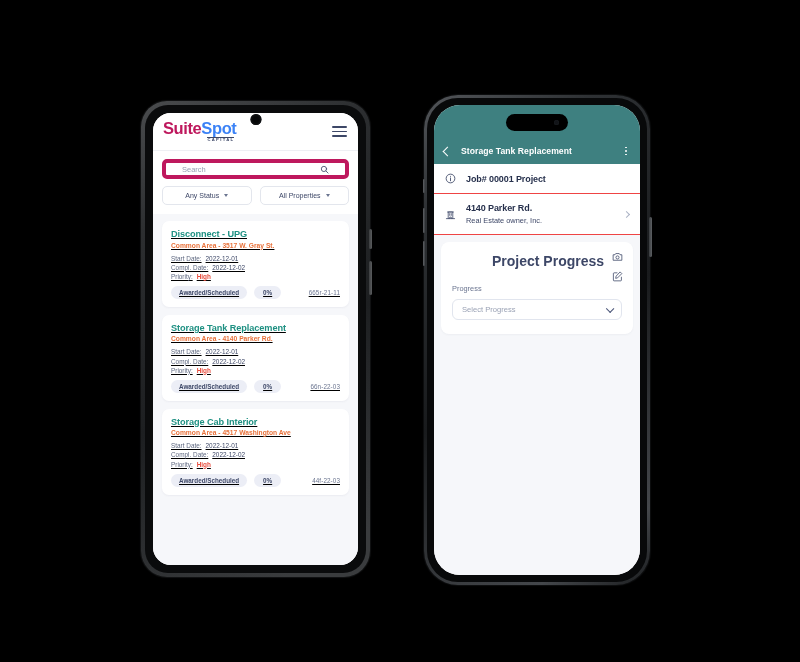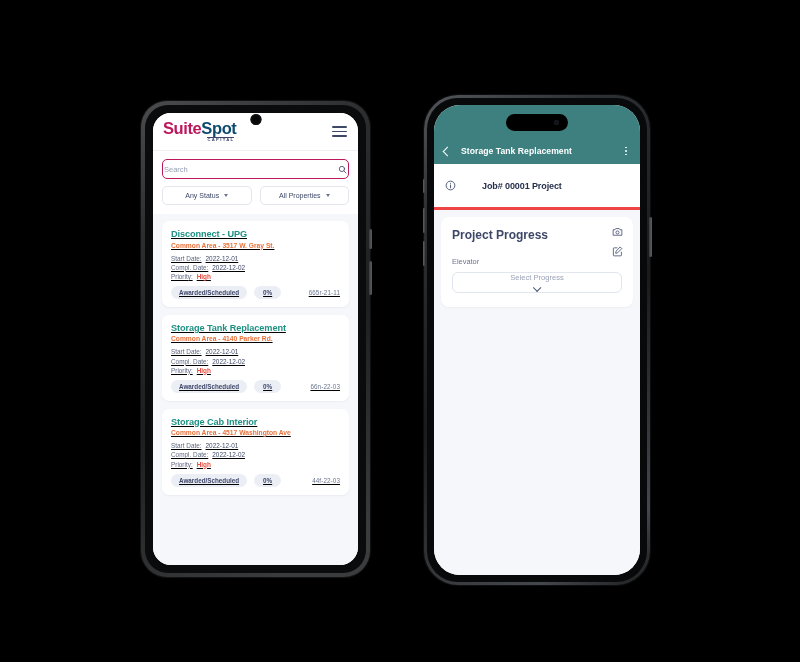--- a/index.html
+++ b/index.html
@@ -77,44 +77,44 @@
     padding: 0 11px 0 10px;
     border-bottom: 1px solid #eef0f4;
   }
   .logo-wrap { display: flex; flex-direction: column; line-height: 1; }
   .logo-main {
     font-size: 16.5px;
     font-weight: 700;
     letter-spacing: -0.4px;
   }
   .logo-suite { color: #be185d; }
-  .logo-spot  { color: #0c4a6e; }
+  .logo-spot  { color: #3b82f6; }
   .logo-sub {
     align-self: flex-end;
     margin-right: 2px;
     margin-top: 0px;
     font-size: 4.2px;
     letter-spacing: 1.3px;
     font-weight: 700;
     color: #3d4767;
     border-top: 0.6px solid #3d4767;
     padding-top: 0.6px;
   }
   .hamburger { width: 15px; display: flex; flex-direction: column; gap: 3px; cursor: pointer; }
   .hamburger i { display: block; height: 1.8px; background: #3d4767; border-radius: 1px; }
 
   
   .filter-zone { padding: 8px 9px 9px 9px; background: #ffffff; }
   .search-box {
     height: 20px;
-    border: 1px solid #be185d;
+    border: 4px solid #be185d;
     border-radius: 5px;
     display: flex;
     align-items: center;
-    padding: 0 1px;
+    padding: 0 16px;
     justify-content: space-between;
   }
   .search-box .ph { font-size: 7.5px; color: #98a0b3; }
   .search-ico { width: 9px; height: 9px; color: #3d4767; }
   .filter-row { display: flex; gap: 8px; margin-top: 7px; }
   .filter-btn {
     flex: 1;
     height: 19px;
     border: 1px solid #e3e6ed;
     border-radius: 5px;
@@ -279,23 +279,23 @@
     flex: 1;
     margin-left: 2px;
   }
   .kebab { display: flex; flex-direction: column; gap: 1.6px; cursor: pointer; padding: 2px; }
   .kebab i { width: 1.9px; height: 1.9px; border-radius: 50%; background: #ffffff; display: block; }
 
   .ios-row {
     background: #ffffff;
     display: flex;
     align-items: center;
-    gap: 26px;
-    padding: 16px 11px;
-    border-bottom: 3px solid #ef4444;
+    gap: 10px;
+    padding: 9px 11px;
+    border-bottom: 1px solid #ef4444;
   }
   .ios-row .ico { width: 11px; height: 11px; flex: 0 0 11px; color: #3d4767; }
   .row-title { font-size: 9px; font-weight: 700; color: #26304c; letter-spacing: -0.1px; }
   .row-sub   { font-size: 7.4px; color: #3d4767; margin-top: 3px; }
   .row-chevron {
     margin-left: auto;
     width: 5px; height: 5px;
     border-top: 1.3px solid #aab2c4;
     border-right: 1.3px solid #aab2c4;
     transform: rotate(45deg);
@@ -303,41 +303,41 @@
 
   .ios-body { background: #f6f7fa; height: 100%; padding: 7px 7px 0 7px; }
   .progress-card {
     background: #ffffff;
     border-radius: 8px;
     padding: 11px 11px 14px 11px;
     position: relative;
     box-shadow: 0 1px 2px rgba(60,70,100,0.05);
   }
   .pc-head {
-    font-size: 12px;
+    font-size: 14px;
     font-weight: 700;
     color: #3d4767;
+    margin-left: 40px;
   }
   .pc-label {
     font-size: 7.4px;
     color: #6b7590;
     margin-top: 15px;
   }
   .pc-select {
     margin-top: 6px;
     height: 21px;
     border: 1px solid #e1e5ee;
     border-radius: 6px;
     display: flex;
     align-items: center;
     justify-content: space-between;
     padding: 0 9px;
     cursor: pointer;
     background: #fff;
-    flex-direction: column;
   }
   .pc-select .val { font-size: 7.6px; color: #9aa2b5; }
   .sel-chev {
     width: 5.5px; height: 5.5px;
     border-left: 1.4px solid #4a5578;
     border-bottom: 1.4px solid #4a5578;
     transform: rotate(-45deg);
     margin-bottom: 2px;
   }
   .pc-actions {
@@ -504,39 +504,56 @@
           <span class="ico">
             <svg viewBox="0 0 24 24" fill="none" stroke="currentColor" stroke-width="1.9">
               <circle cx="12" cy="12" r="9.5"></circle>
               <line x1="12" y1="10.8" x2="12" y2="17" stroke-linecap="round"></line>
               <circle cx="12" cy="7.3" r="1.1" fill="currentColor" stroke="none"></circle>
             </svg>
           </span>
           <span class="row-title">Job# 00001 Project</span>
         </div>
 
+        <div class="ios-row">
+          <span class="ico">
+            <svg viewBox="0 0 24 24" fill="none" stroke="currentColor" stroke-width="1.7" stroke-linecap="round" stroke-linejoin="round">
+              <path d="M3 21h18"></path>
+              <path d="M7 21V6.5h10V21"></path>
+              <path d="M5.5 6.5h13"></path>
+              <line x1="10.3" y1="10" x2="10.3" y2="14"></line>
+              <line x1="13.7" y1="10" x2="13.7" y2="14"></line>
+              <path d="M10.3 21v-3.4h3.4V21"></path>
+            </svg>
+          </span>
+          <span>
+            <span class="row-title" style="display:block">4140 Parker Rd.</span>
+            <span class="row-sub" style="display:block">Real Estate owner, Inc.</span>
+          </span>
+          <span class="row-chevron"></span>
+        </div>
 
         <div class="ios-body">
           <div class="progress-card">
             <div class="pc-head">Project Progress</div>
             <div class="pc-actions">
               <span class="act">
                 <svg viewBox="0 0 24 24" fill="none" stroke="currentColor" stroke-width="1.7" stroke-linejoin="round">
                   <path d="M2.5 8.2h4L8.2 5.6h7.6l1.7 2.6h4.0v12H2.5z"></path>
                   <circle cx="12" cy="14" r="3.4"></circle>
                 </svg>
               </span>
               <span class="act">
                 <svg viewBox="0 0 24 24" fill="none" stroke="currentColor" stroke-width="1.7" stroke-linecap="round" stroke-linejoin="round">
                   <path d="M20.5 13.5V20a1.5 1.5 0 0 1-1.5 1.5H4.5A1.5 1.5 0 0 1 3 20V5.5A1.5 1.5 0 0 1 4.5 4H11"></path>
                   <path d="M18.3 2.6l3.1 3.1L12 15.1l-4 .9.9-4z"></path>
                 </svg>
               </span>
             </div>
-            <div class="pc-label">Elevator</div>
+            <div class="pc-label">Progress</div>
             <div class="pc-select">
               <span class="val">Select Progress</span>
               <span class="sel-chev"></span>
             </div>
           </div>
         </div>
 
       </div>
     </div>
   </div>

